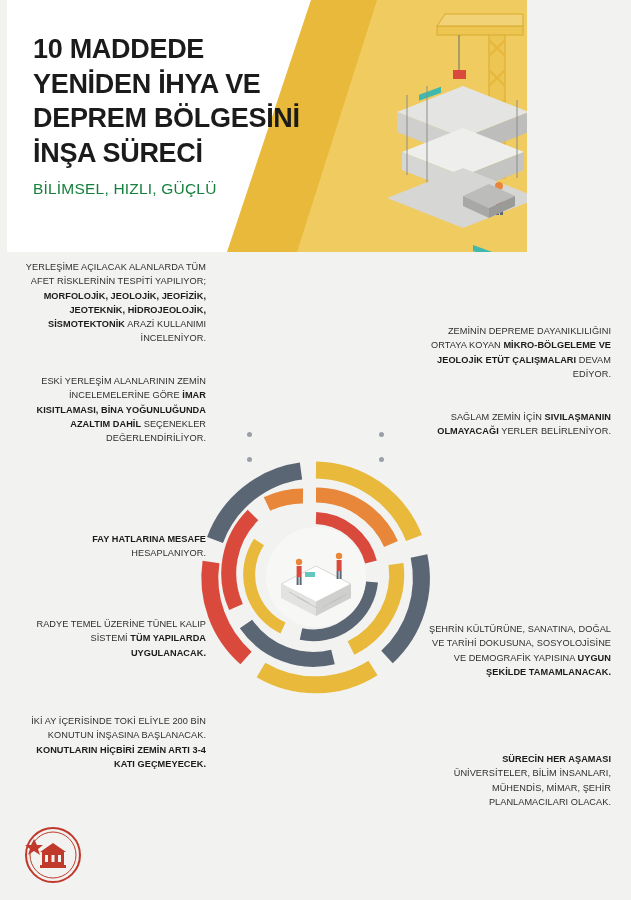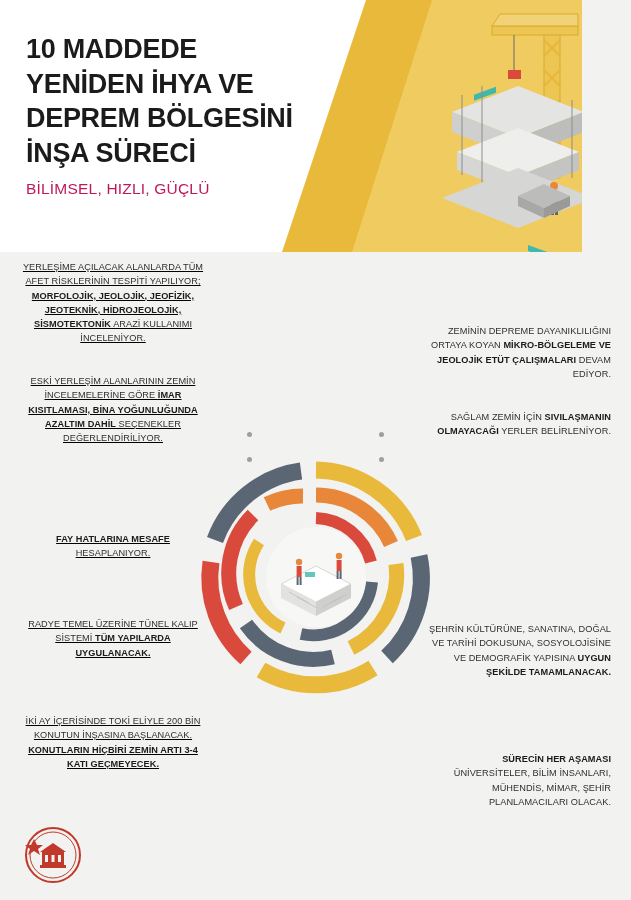--- a/index.html
+++ b/index.html
@@ -11,22 +11,22 @@
   .poster {
     position: relative;
     width: 631px; height: 900px;
     background: #f2f2f0;
     overflow: hidden;
   }
 
   
   .header {
     position: absolute;
-    left: 0; top: 0;
-    width: 582px; height: 252px;
+    left: 7px; top: 0;
+    width: 520px; height: 252px;
     background: #ffffff;
     overflow: hidden;
   }
   .header-yellow {
     position: absolute;
     right: 0; top: 0;
     width: 300px; height: 252px;
     background: #e8b93a;
     clip-path: polygon(28% 0%, 100% 0%, 100% 100%, 0% 100%);
   }
@@ -46,37 +46,37 @@
     font-size: 27px;
     font-weight: bold;
     letter-spacing: -0.3px;
     color: #1b1b1b;
     line-height: 1.28;
     white-space: nowrap;
   }
   .subtitle {
     margin-top: 10px;
     font-size: 15.5px;
-    color: #be185d;
+    color: #15803d;
     letter-spacing: 0.2px;
   }
 
   
   .illus { position: absolute; right: 0; top: 0; width: 260px; height: 252px; z-index: 4; }
 
   
   .body-area {
     position: absolute;
     left: 0; top: 252px;
     width: 631px; height: 648px;
     background: #f2f2f0;
   }
 
   .item { position: absolute; width: 186px; }
-  .item.left  { left: 20px;  text-align: center; text-decoration: underline; }
+  .item.left  { left: 20px;  text-align: right; }
   .item.right { right: 20px; text-align: right; }
   .item p {
     font-size: 9.2px;
     line-height: 1.55;
     color: #2f2f2f;
     letter-spacing: 0.05px;
   }
   .item b { font-weight: bold; color: #1b1b1b; }
 
   

